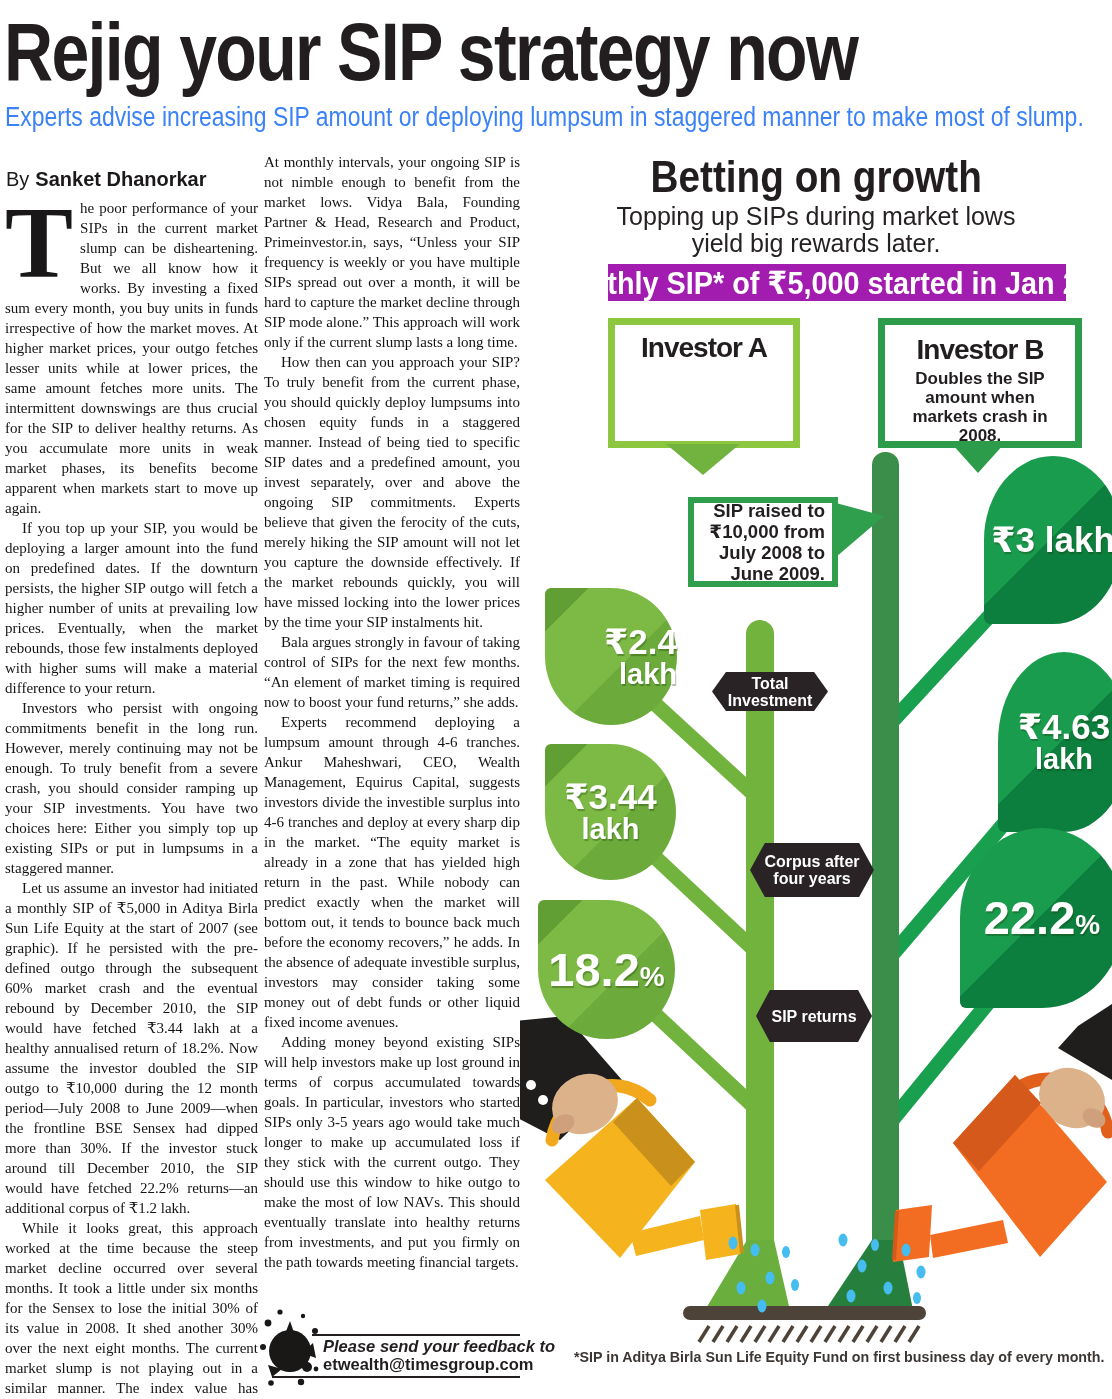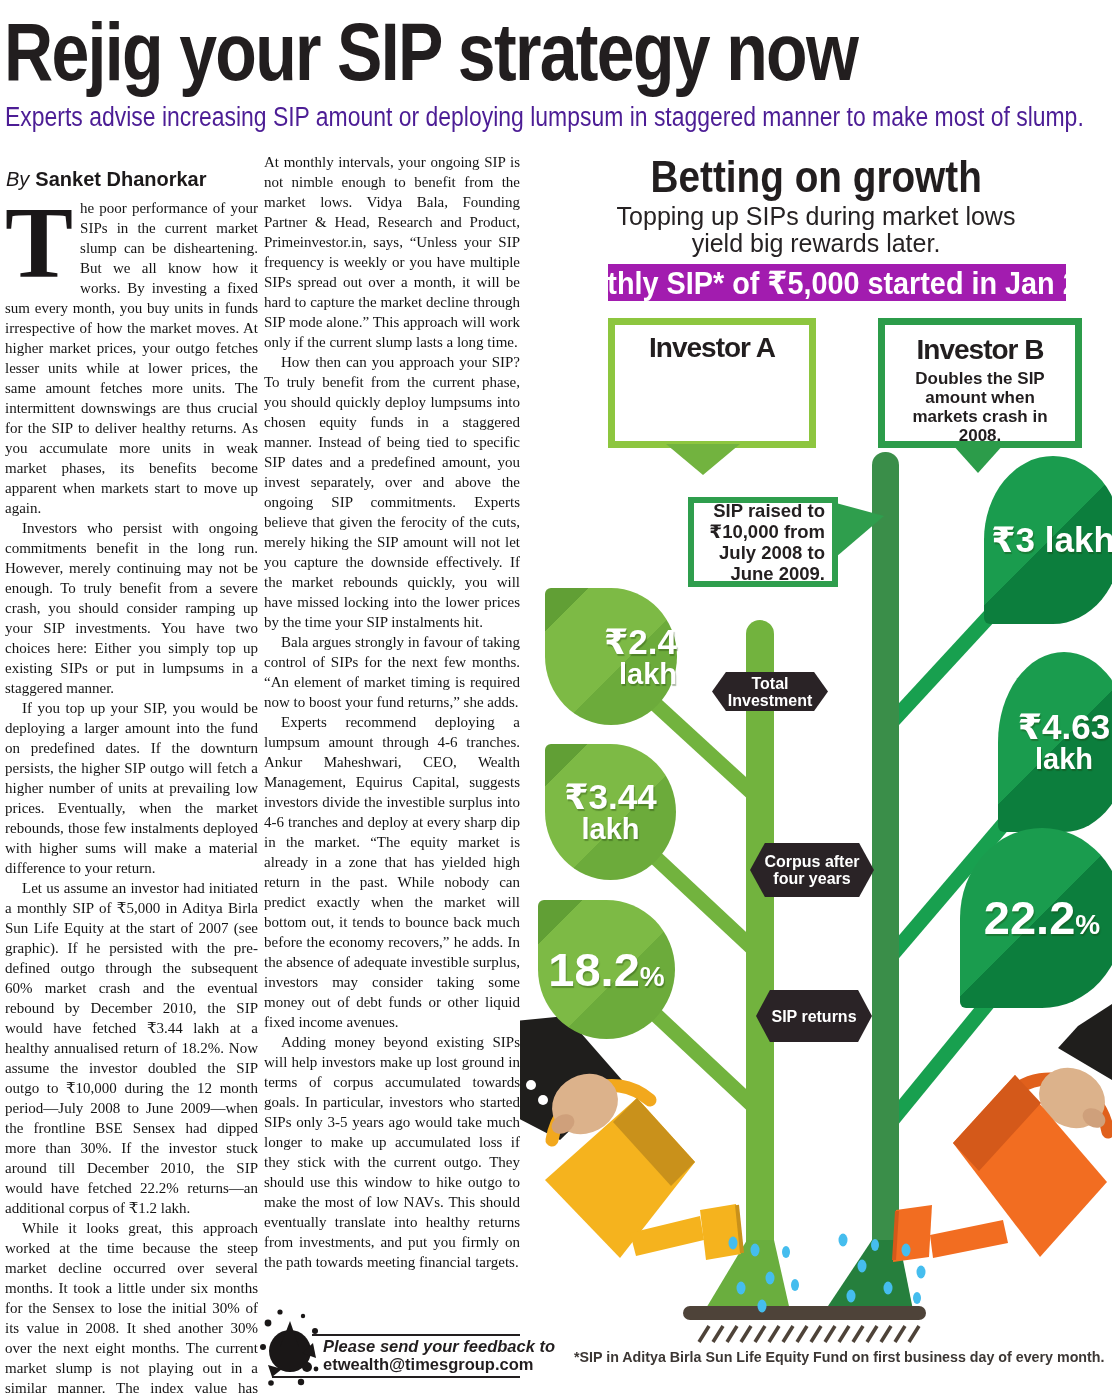--- a/index.html
+++ b/index.html
@@ -3,25 +3,25 @@
 <meta charset="utf-8">
 <style>
   html,body{margin:0;padding:0;}
   body{width:1112px;height:1399px;position:relative;overflow:hidden;background:#fff;
        font-family:"Liberation Sans","DejaVu Sans",sans-serif;color:#1c191a;}
   .abs{position:absolute;}
   
   .headline{left:4px;top:6px;width:1105px;font-size:81px;font-weight:bold;letter-spacing:-2px;
             color:#221e1f;white-space:nowrap;}
   .headline>span{display:inline-block;transform:scaleX(.84);transform-origin:0 50%;}
-  .standfirst{left:5px;top:102px;width:1105px;font-size:27px;font-weight:400;color:#4c1d95;white-space:nowrap;}
+  .standfirst{left:5px;top:102px;width:1105px;font-size:27px;font-weight:400;color:#3b82f6;white-space:nowrap;}
   .standfirst>span{display:inline-block;transform:scaleX(.85);transform-origin:0 50%;}
   
   .byline{left:6px;top:168px;font-size:20px;}
-  .byline .by{font-style:italic;font-weight:400;margin-right:6px;}
+  .byline .by{font-weight:400;margin-right:6px;}
   .byline .name{font-weight:bold;}
   .col{font-family:"Liberation Serif","DejaVu Serif",serif;font-size:15px;line-height:20px;
        text-align:justify;color:#141414;}
   .col p{margin:0;}
   .col p + p{text-indent:17px;}
   .col1{left:5px;top:198px;width:253px;height:1198px;overflow:hidden;}
   .col2{left:264px;top:152px;width:256px;height:1170px;overflow:hidden;}
   .dropcap{float:left;font-size:102px;line-height:82px;font-weight:bold;padding:4px 7px 0 0;color:#1a1718;}
   
   .fb-rule{background:#221e1f;height:2px;}
@@ -30,21 +30,21 @@
   
   .ig-title{left:560px;top:152px;width:512px;text-align:center;font-size:44px;font-weight:bold;
             color:#221e1f;white-space:nowrap;}
   .ig-title>span{display:inline-block;transform:scaleX(.88);}
   .ig-sub{left:616px;top:203px;width:400px;text-align:center;font-size:25px;line-height:27px;
           font-weight:400;color:#262223;}
   .banner{left:608px;top:264px;width:458px;height:37px;background:#a21caf;color:#fff;
           display:flex;align-items:center;justify-content:center;font-size:32px;font-weight:bold;white-space:nowrap;}
   .banner>span{display:inline-block;transform:scaleX(.9);}
   .inv-card{background:#fff;text-align:center;box-sizing:border-box;}
-  .inv-a{left:608px;top:318px;width:208px;height:130px;border:7px solid #8dc63f;padding-top:7px;}
+  .inv-a{left:608px;top:318px;width:192px;height:130px;border:7px solid #8dc63f;padding-top:7px;}
   .inv-b{left:878px;top:318px;width:204px;height:130px;border:7px solid #2c9c4a;padding-top:9px;}
   .inv-title{font-size:28px;font-weight:bold;letter-spacing:-1px;color:#221e1f;}
   .inv-desc{font-size:17px;line-height:19px;font-weight:bold;color:#221e1f;margin-top:3px;padding:0 8px;}
   .ptr{width:0;height:0;}
   .ptr-a{left:666px;top:444px;border-left:37px solid transparent;border-right:37px solid transparent;
          border-top:31px solid #72b33f;}
   .ptr-b{left:952px;top:444px;border-left:26px solid transparent;border-right:26px solid transparent;
          border-top:29px solid #2c9c4a;}
   .callout{left:688px;top:497px;width:150px;height:90px;border:6px solid #2f9e4d;background:#fff;
            box-sizing:border-box;display:flex;align-items:center;}
@@ -85,22 +85,22 @@
 <body>
 
 <div class="abs headline"><span>Rejig your SIP strategy now</span></div>
 <div class="abs standfirst"><span>Experts advise increasing SIP amount or deploying lumpsum in staggered manner to make most of slump.</span></div>
 <div class="abs byline">
   <span class="by">By</span><span class="name">Sanket Dhanorkar</span>
 </div>
 
 <div class="abs col col1">
   <p><span class="dropcap">T</span><span>he poor performance of your SIPs in the current market slump can be disheartening. But we all know how it works. By investing a fixed sum every month, you buy units in funds irrespective of how the market moves. At higher market prices, your outgo fetches lesser units while at lower prices, the same amount fetches more units. The intermittent downswings are thus crucial for the SIP to deliver healthy returns. As you accumulate more units in weak market phases, its benefits become apparent when markets start to move up again.</span></p>
+  <p>If you top up your SIP, you would be deploying a larger amount into the fund on predefined dates. If the downturn persists, the higher SIP outgo will fetch a higher number of units at prevailing low prices. Eventually, when the market rebounds, those few instalments deployed with higher sums will make a material difference to your return.</p>
   <p>Investors who persist with ongoing commitments benefit in the long run. However, merely continuing may not be enough. To truly benefit from a severe crash, you should consider ramping up your SIP investments. You have two choices here: Either you simply top up existing SIPs or put in lumpsums in a staggered manner.</p>
-  <p>If you top up your SIP, you would be deploying a larger amount into the fund on predefined dates. If the downturn persists, the higher SIP outgo will fetch a higher number of units at prevailing low prices. Eventually, when the market rebounds, those few instalments deployed with higher sums will make a material difference to your return.</p>
   <p>Let us assume an investor had initiated a monthly SIP of ₹5,000 in Aditya Birla Sun Life Equity at the start of 2007 (see graphic). If he persisted with the pre-defined outgo through the subsequent 60% market crash and the eventual rebound by December 2010, the SIP would have fetched ₹3.44 lakh at a healthy annualised return of 18.2%. Now assume the investor doubled the SIP outgo to ₹10,000 during the 12 month period—July 2008 to June 2009—when the frontline BSE Sensex had dipped more than 30%. If the investor stuck around till December 2010, the SIP would have fetched 22.2% returns—an additional corpus of ₹1.2 lakh.</p>
   <p>While it looks great, this approach worked at the time because the steep market decline occurred over several months. It took a little under six months for the Sensex to lose the initial 30% of its value in 2008. It shed another 30% over the next eight months. The current market slump is not playing out in a similar manner. The index value has eroded 30% in just under two months over February and March.</p>
 </div>
 
 <div class="abs col col2">
   <p>At monthly intervals, your ongoing SIP is not nimble enough to benefit from the market lows. Vidya Bala, Founding Partner &amp; Head, Research and Product, Primeinvestor.in, says, “Unless your SIP frequency is weekly or you have multiple SIPs spread out over a month, it will be hard to capture the market decline through SIP mode alone.” This approach will work only if the current slump lasts a long time.</p>
   <p>How then can you approach your SIP? To truly benefit from the current phase, you should quickly deploy lumpsums into chosen equity funds in a staggered manner. Instead of being tied to specific SIP dates and a predefined amount, you invest separately, over and above the ongoing SIP commitments. Experts believe that given the ferocity of the cuts, merely hiking the SIP amount will not let you capture the downside effectively. If the market rebounds quickly, you will have missed locking into the lower prices by the time your SIP instalments hit.</p>
   <p>Bala argues strongly in favour of taking control of SIPs for the next few months. “An element of market timing is required now to boost your fund returns,” she adds.</p>
   <p>Experts recommend deploying a lumpsum amount through 4-6 tranches. Ankur Maheshwari, CEO, Wealth Management, Equirus Capital, suggests investors divide the investible surplus into 4-6 tranches and deploy at every sharp dip in the market. “The equity market is already in a zone that has yielded high return in the past. While nobody can predict exactly when the market will bottom out, it tends to bounce back much before the economy recovers,” he adds. In the absence of adequate investible surplus, investors may consider taking some money out of debt funds or other liquid fixed income avenues.</p>
   <p>Adding money beyond existing SIPs will help investors make up lost ground in terms of corpus accumulated towards goals. In particular, investors who started SIPs only 3-5 years ago would take much longer to make up accumulated loss if they stick with the current outgo. They should use this window to hike outgo to make the most of low NAVs. This should eventually translate into healthy returns from investments, and put you firmly on the path towards meeting financial targets.</p>

